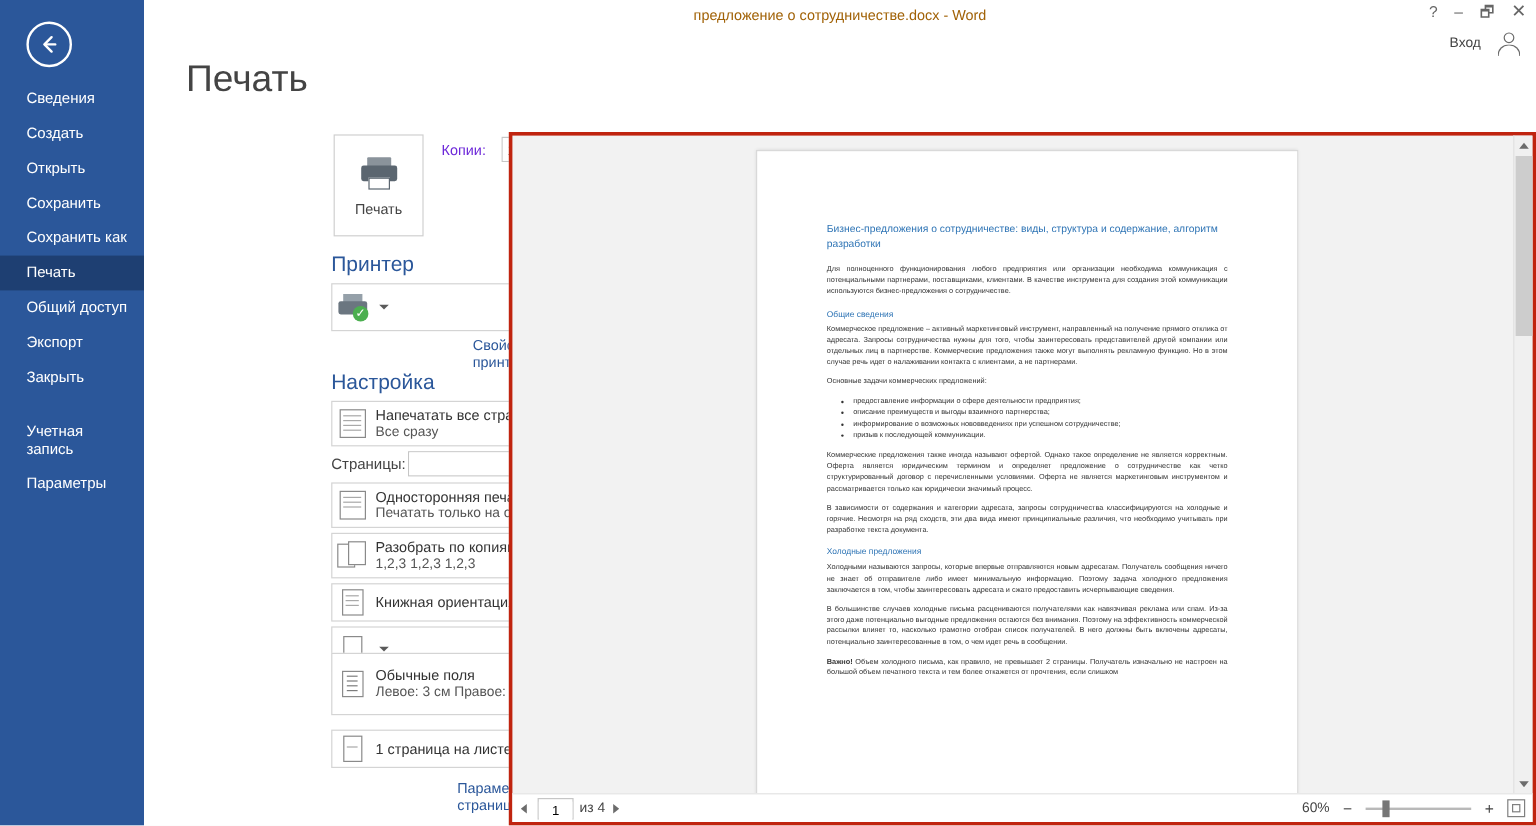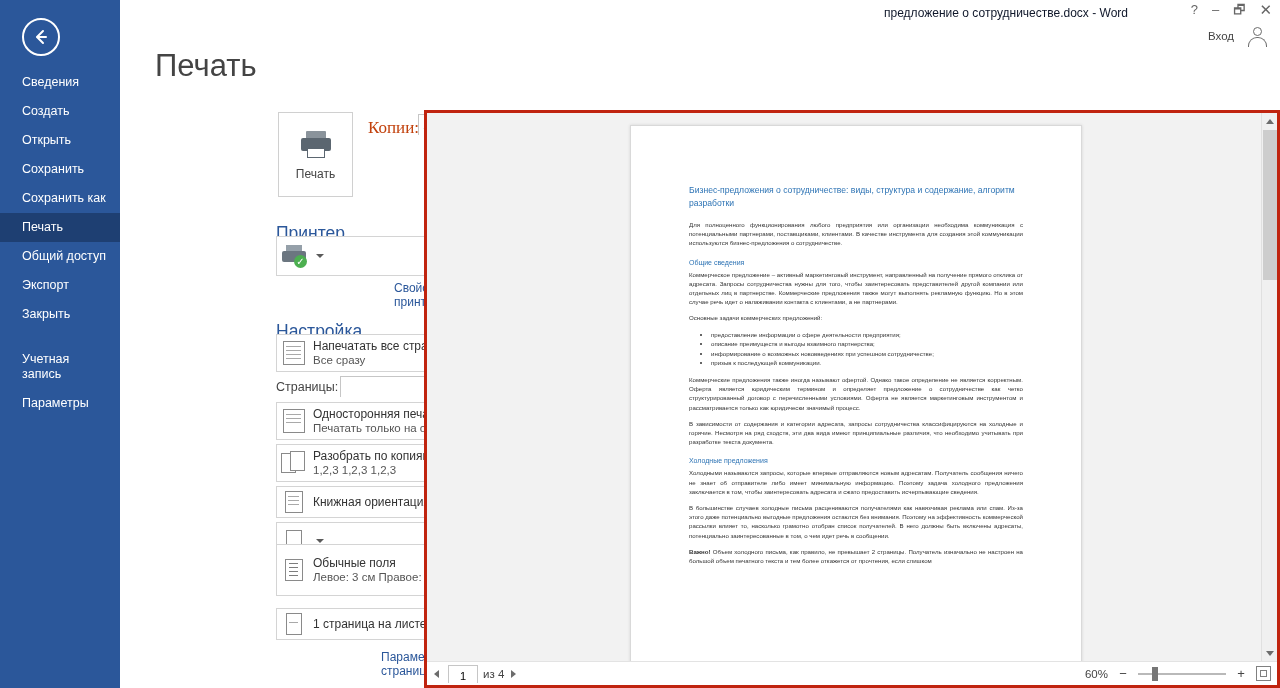--- a/index.html
+++ b/index.html
@@ -47,38 +47,38 @@
     border: 1px solid #d0d0d0; background: #ffffff;
     display: flex; flex-direction: column; align-items: center; justify-content: center;
     cursor: pointer;
   }
   .print-big-btn .lbl { font-size: 12px; color: #444; margin-top: 8px; }
   .printer-glyph { width: 34px; height: 30px; position: relative; }
   .printer-glyph .body { position: absolute; left: 2px; top: 9px; width: 30px; height: 13px; background: #5b6670; border-radius: 2px; }
   .printer-glyph .top { position: absolute; left: 7px; top: 2px; width: 20px; height: 8px; background: #8a939b; border-radius: 1px; }
   .printer-glyph .paper { position: absolute; left: 8px; top: 19px; width: 18px; height: 10px; background: #ffffff; border: 1px solid #5b6670; }
 
-  .copies-label { position: absolute; left: 248px; top: 118px; font-size: 17px; color: #c2410c; font-family: Liberation Serif, serif; }
+  .copies-label { position: absolute; left: 248px; top: 118px; font-size: 12px; color: #6d28d9; }
   .copies-box {
     position: absolute; left: 298px; top: 114px; width: 56px; height: 21px;
     border: 1px solid #c6c6c6; background: #ffffff;
   }
   .copies-box input {
     width: 40px; height: 19px; border: 0; outline: none; font-size: 12px;
     padding-left: 4px; color: #333; font-family: "Liberation Sans", sans-serif;
   }
   .spin { position: absolute; right: 0; top: 0; width: 14px; height: 19px; border-left: 1px solid #e2e2e2; }
   .spin div { height: 9.5px; display: flex; align-items: center; justify-content: center; cursor: pointer; }
   .spin .ar { width: 0; height: 0; border-left: 3px solid transparent; border-right: 3px solid transparent; }
   .spin .up { border-bottom: 4px solid #555; }
   .spin .dn { border-top: 4px solid #555; }
 
   .section-head {
     position: absolute; left: 156px;
-    font-size: 17.5px; color: #2b579a; font-weight: 400; margin-top: 13px;
+    font-size: 17.5px; color: #2b579a; font-weight: 400;
   }
   .info-circle {
     position: absolute; width: 13px; height: 13px; border: 1px solid #9a9a9a;
     border-radius: 50%; color: #6f6f6f; font-size: 9px; line-height: 11px;
     text-align: center; font-family: "Liberation Serif", serif; cursor: pointer;
   }
 
   .combo {
     position: absolute; left: 156px; width: 216px;
     border: 1px solid #d4d4d4; background: #ffffff; cursor: pointer;
@@ -182,22 +182,22 @@
   .zslider .track { position: absolute; top: 6px; left: 0; width: 88px; height: 2px; background: #b9b9b9; }
   .zslider .knob { position: absolute; top: 0; left: 14px; width: 6px; height: 14px; background: #767676; cursor: pointer; }
   .zfit { width: 15px; height: 15px; border: 1px solid #808080; position: relative; cursor: pointer; }
   .zfit:before { content: ""; position: absolute; left: 3px; top: 3px; right: 3px; bottom: 3px; border: 1px solid #808080; }
 
   
   .titlebar {
     position: absolute; left: 120px; top: 0; width: 1160px; height: 28px;
   }
   .doc-title {
-    position: absolute; left: 0; top: 6px; width: 1008px; text-align: right;
-    font-size: 12px; color: #0f172a;
+    position: absolute; left: 0; top: 6px; width: 1160px; text-align: center;
+    font-size: 12px; color: #a16207;
   }
   .win-controls {
     position: absolute; right: 8px; top: 2px; display: flex; align-items: center; gap: 14px;
   }
   .wc { font-size: 13px; color: #666; cursor: pointer; line-height: 16px; }
   .wc.close { color: #666; font-size: 15px; }
   .signin {
     position: absolute; right: 46px; top: 30px;
     font-size: 11.5px; color: #444; cursor: pointer;
   }

